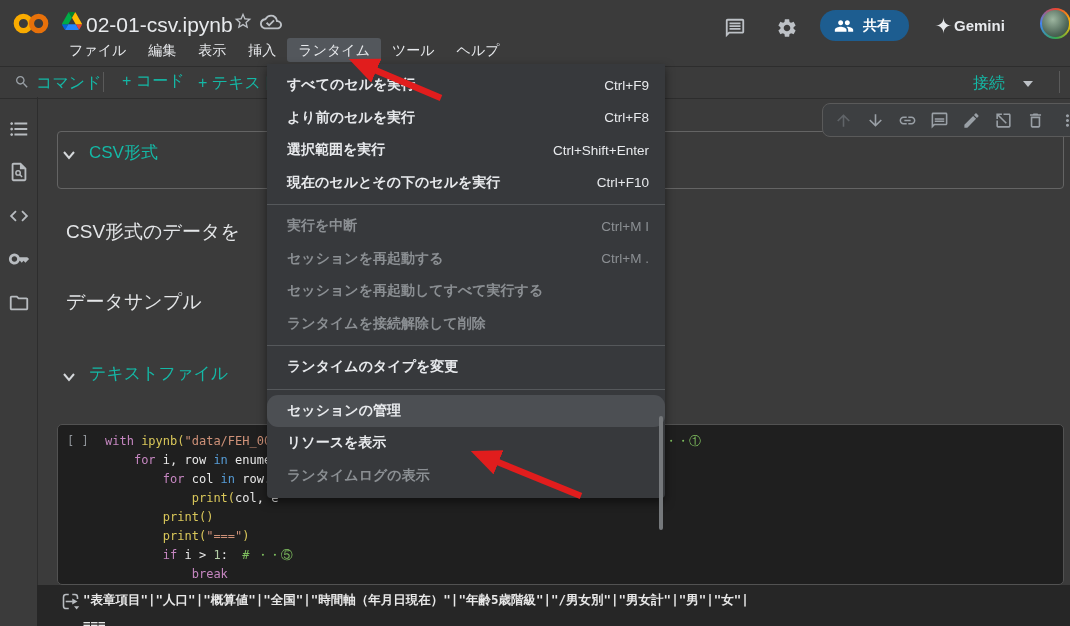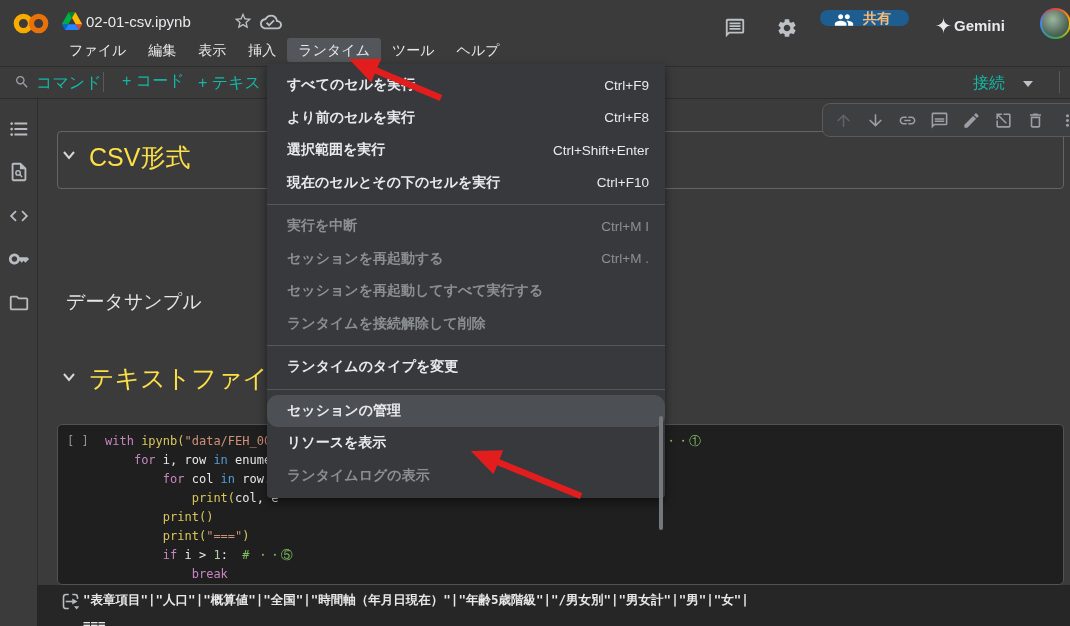--- a/index.html
+++ b/index.html
@@ -3,29 +3,29 @@
 <meta charset="utf-8">
 <style>
   html,body{margin:0;padding:0;}
   body{width:1070px;height:626px;overflow:hidden;background:var(--page_bg,#3b3b3b);
        font-family:"Liberation Sans","DejaVu Sans",sans-serif;color:var(--text,#e8eaed);}
   .abs{position:absolute;}
   #page{position:relative;width:1070px;height:626px;overflow:hidden;}
 
   
   #header{position:absolute;left:0;top:0;width:1070px;height:66px;background:var(--page_bg,#3b3b3b);}
-  .fname{font-size:15px;color:var(--text,#e8eaed);white-space:nowrap;}
+  .fname{font-size:21px;color:var(--text,#e8eaed);white-space:nowrap;}
   .hicon{color:var(--text_dim,#bdc1c6);}
   #menubar{position:absolute;left:58px;top:38px;display:flex;height:24px;align-items:center;}
   .mb-item{padding:2px 11px;font-size:14px;line-height:20px;color:var(--text,#e8eaed);
            border-radius:3px;white-space:nowrap;cursor:default;}
   .mb-item.active{background:var(--menu_hl,#53575c);}
-  #share-btn{position:absolute;left:820px;top:10px;height:16px;border-radius:17px;
-             background:var(--share_blue,#1d5d90);display:flex;gap:9px;
-             padding:0 18px 0 14px;font-size:14px;font-weight:600;color:#fdba74;}
+  #share-btn{position:absolute;left:820px;top:10px;height:31px;border-radius:17px;
+             background:var(--share_blue,#1d5d90);display:flex;align-items:center;gap:9px;
+             padding:0 18px 0 14px;font-size:14px;font-weight:600;color:#ffffff;}
   #gemini{position:absolute;left:934px;top:16px;display:flex;align-items:center;gap:1px;
           font-size:15px;font-weight:600;color:var(--text,#e8eaed);}
   #avatar{position:absolute;left:1040px;top:8px;width:31px;height:31px;border-radius:50%;
           background:conic-gradient(#ea4335,#fbbc04,#34a853,#4285f4,#ea4335);}
   #avatar::after{content:"";position:absolute;inset:2px;border-radius:50%;
           background:radial-gradient(circle at 40% 35%,#9db6a0,#51695a 60%,#2e4237);}
 
   
   #toolbar{position:absolute;left:0;top:66px;width:1070px;height:31px;
            border-top:1px solid var(--border_dark,#2d2d2d);border-bottom:1px solid var(--border_dark,#2d2d2d);
@@ -34,21 +34,21 @@
   .vdiv{width:1px;background:#5a5a5a;}
   .caret{width:0;height:0;border-left:5px solid transparent;border-right:5px solid transparent;
          border-top:6px solid var(--text_dim,#bdc1c6);}
 
   
   #sidebar{position:absolute;left:0;top:97px;width:37px;height:529px;
            border-right:1px solid var(--border_dark,#2d2d2d);}
   .sb-btn{position:absolute;left:8px;width:22px;height:22px;color:#b8bcc0;}
 
   
-  .md-h{font-size:25px;font-weight:500;color:#fde047;white-space:nowrap;}
+  .md-h{font-size:17px;font-weight:500;color:#14b8a6;white-space:nowrap;}
   .md-p{font-size:19px;color:#e4e6e8;white-space:nowrap;}
   #md-cell-box{position:absolute;left:57px;top:131px;width:1005px;height:56px;
                border:1px solid var(--cell_border,#646464);border-radius:4px;}
 
   
   #code-cell{position:absolute;left:57px;top:424px;width:1005px;height:159px;
              background:var(--code_bg,#1f1f1f);border:1px solid #525252;border-radius:5px;}
   #code-gutter{position:absolute;left:9px;top:7px;font-family:"DejaVu Sans Mono",monospace;
                font-size:12px;line-height:19px;color:#8f9499;}
   #code-editor{position:absolute;left:47px;top:7px;font-family:"DejaVu Sans Mono",monospace;
@@ -213,20 +213,21 @@
   </div>
 
   <div id="md-cell-box"></div>
   <span class="abs" style="left:62px;top:150px;">
     <svg width="14" height="10" viewBox="0 0 14 10">
         <polyline points="2,2 7,8 12,2" fill="none" stroke="#d5d8db" stroke-width="2"></polyline>
       </svg>
   </span>
   <div class="abs md-h" style="left:89px;top:141px;">CSV形式</div>
 
+  <div class="abs md-p" style="left:66px;top:219px;">CSV形式のデータを</div>
   <div class="abs md-p" style="left:66px;top:289px;">データサンプル</div>
 
   <span class="abs" style="left:62px;top:372px;">
     <svg width="14" height="10" viewBox="0 0 14 10">
         <polyline points="2,2 7,8 12,2" fill="none" stroke="#d5d8db" stroke-width="2"></polyline>
       </svg>
   </span>
   <div class="abs md-h" style="left:89px;top:362px;">テキストファイル</div>
 
   <div id="code-cell">

